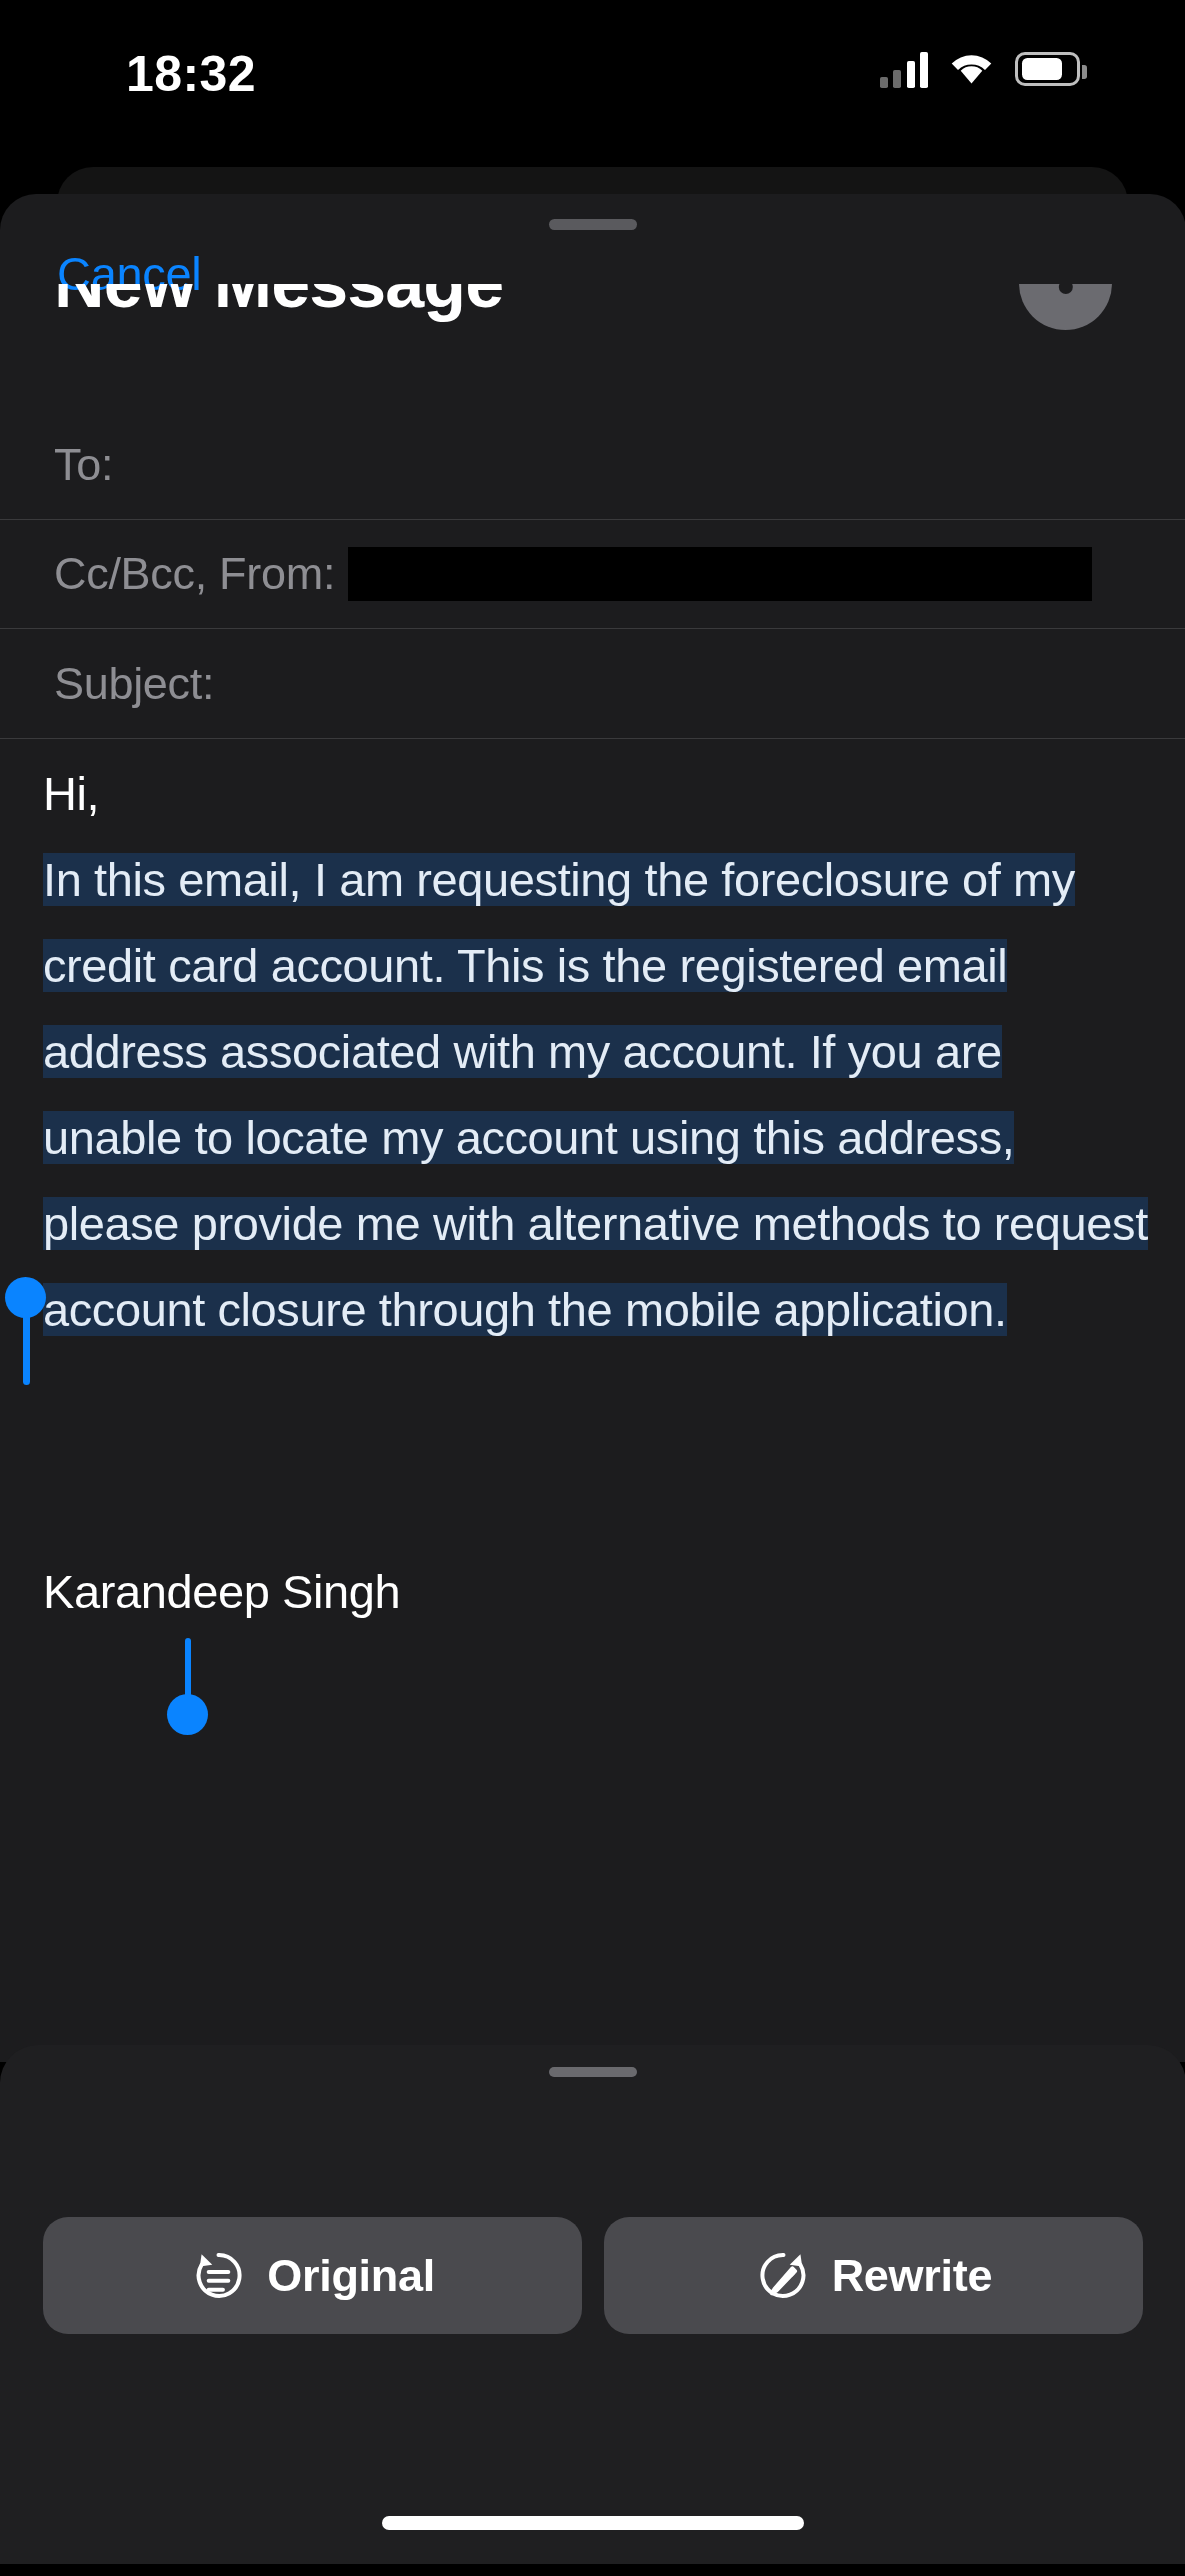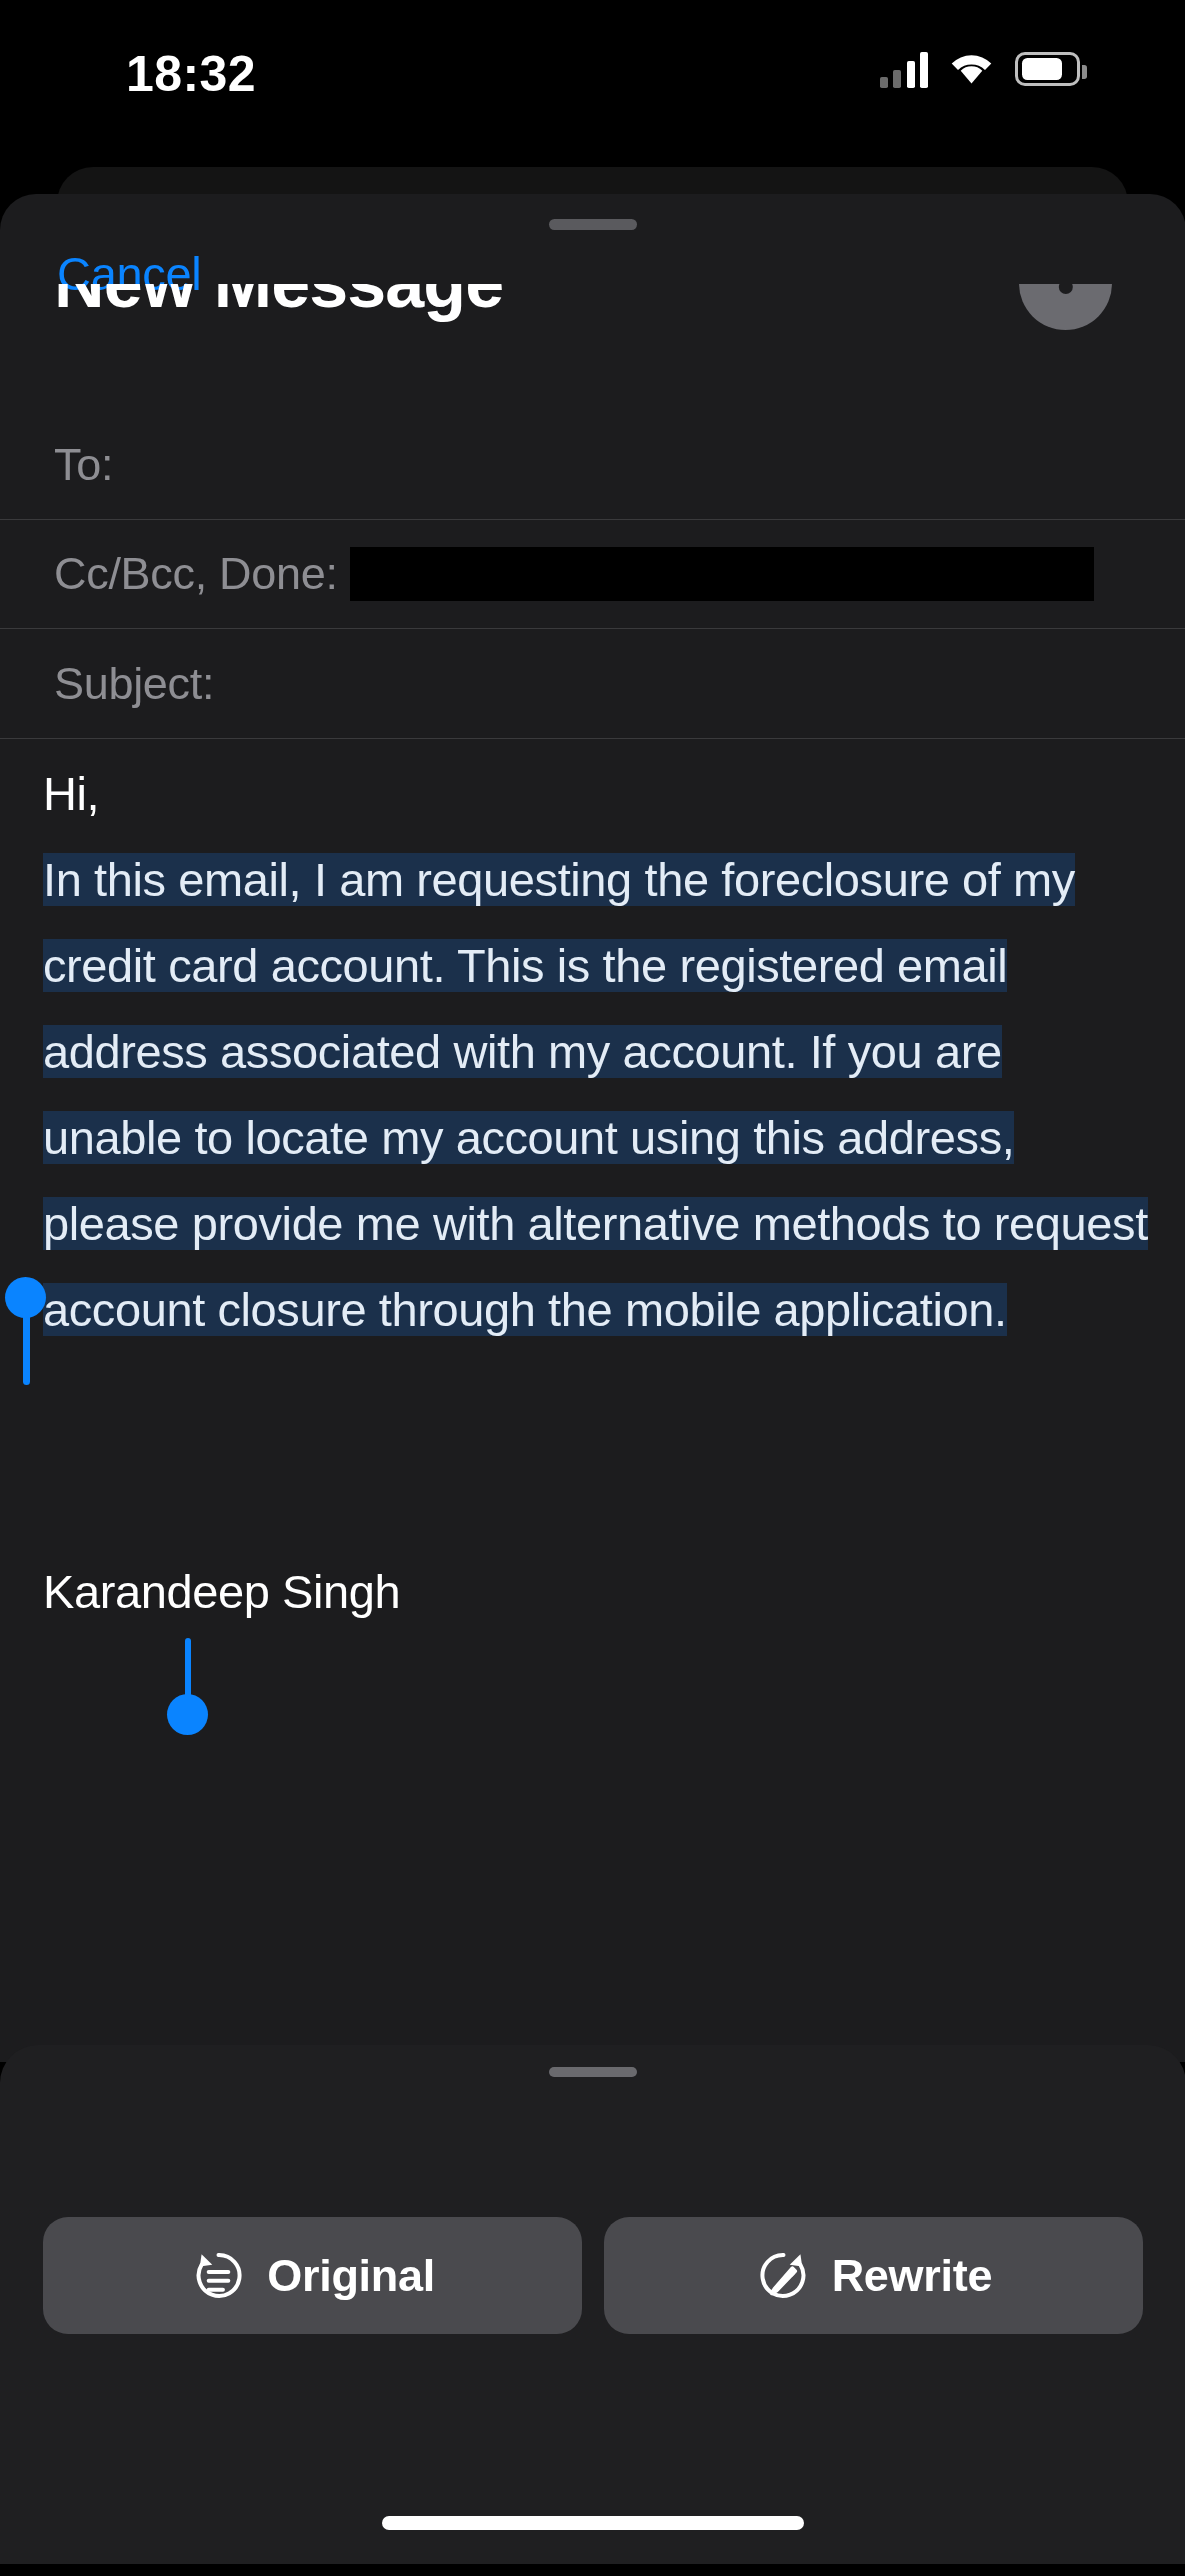--- a/index.html
+++ b/index.html
@@ -207,21 +207,21 @@
 
     <div class="avatar-clip">
       <div class="avatar"></div>
     </div>
 
     <div class="field f-to">
       <span class="label">To:</span>
     </div>
 
     <div class="field f-cc">
-      <span class="label">Cc/Bcc, Done:</span>
+      <span class="label">Cc/Bcc, From:</span>
       <span class="redaction"></span>
     </div>
 
     <div class="field f-sub">
       <span class="label">Subject:</span>
     </div>
 
     <div class="body-area">
       <div class="body-text">
         <span class="greeting">Hi,</span>

